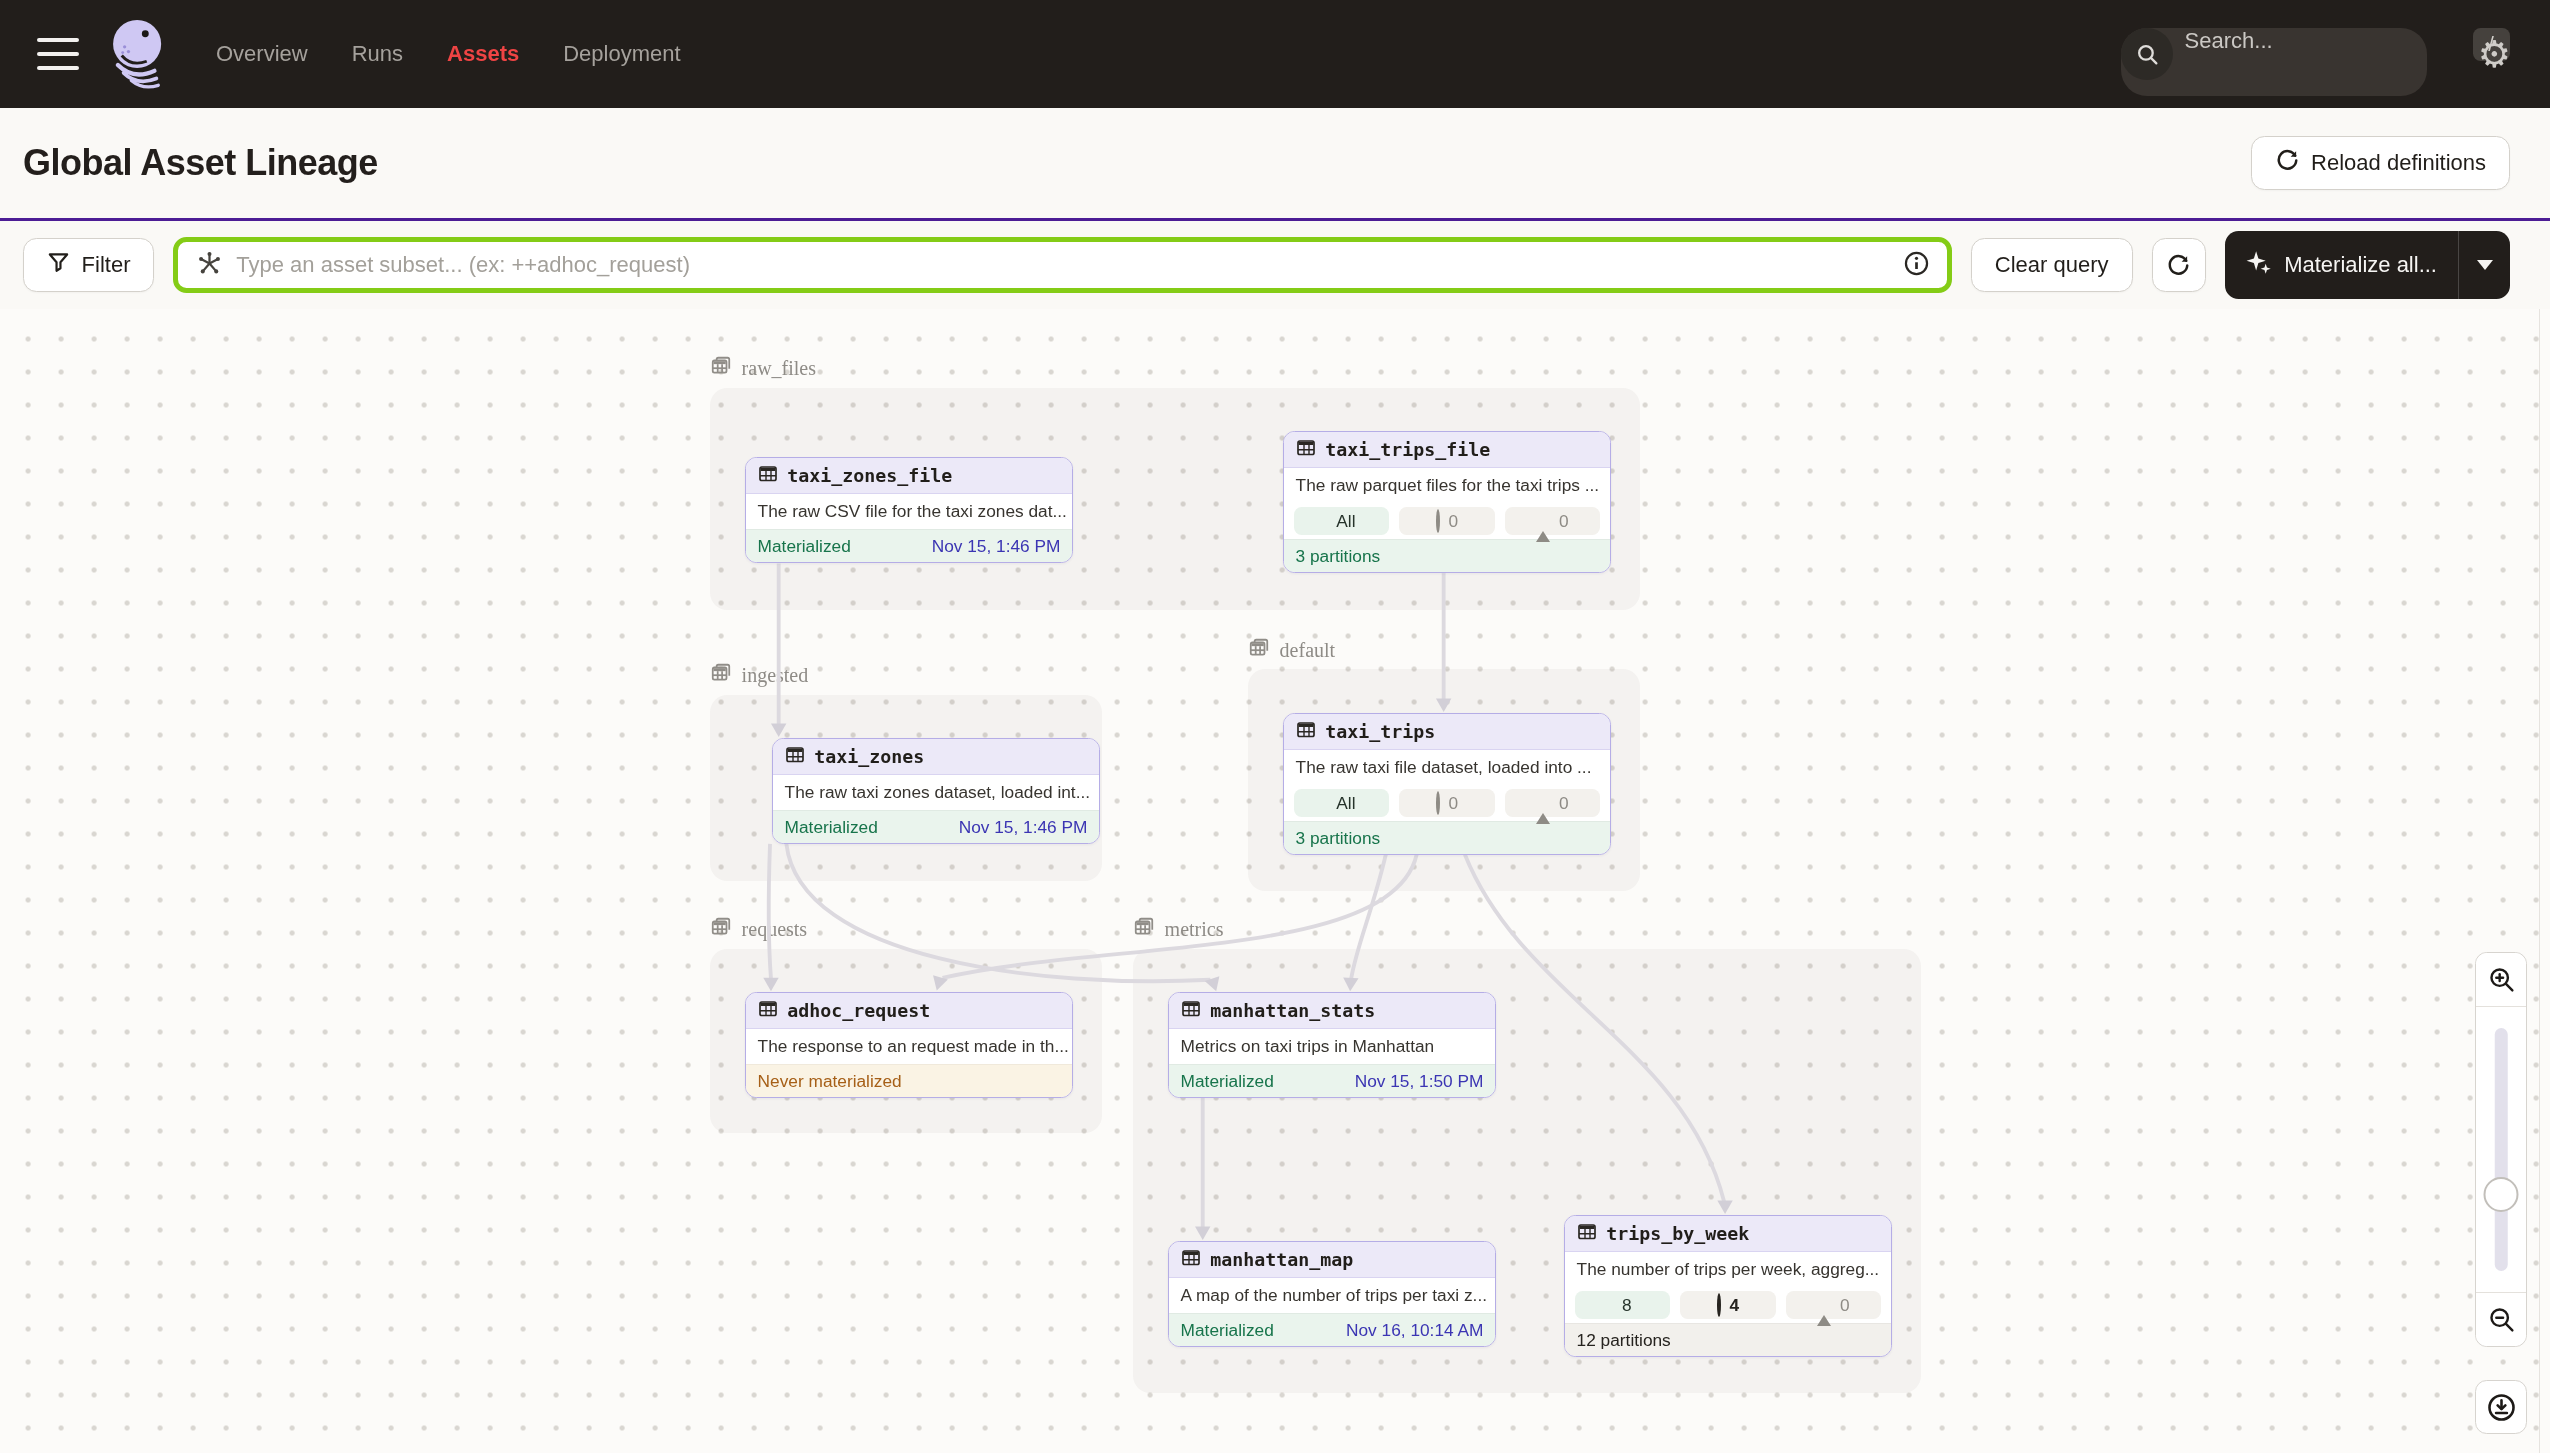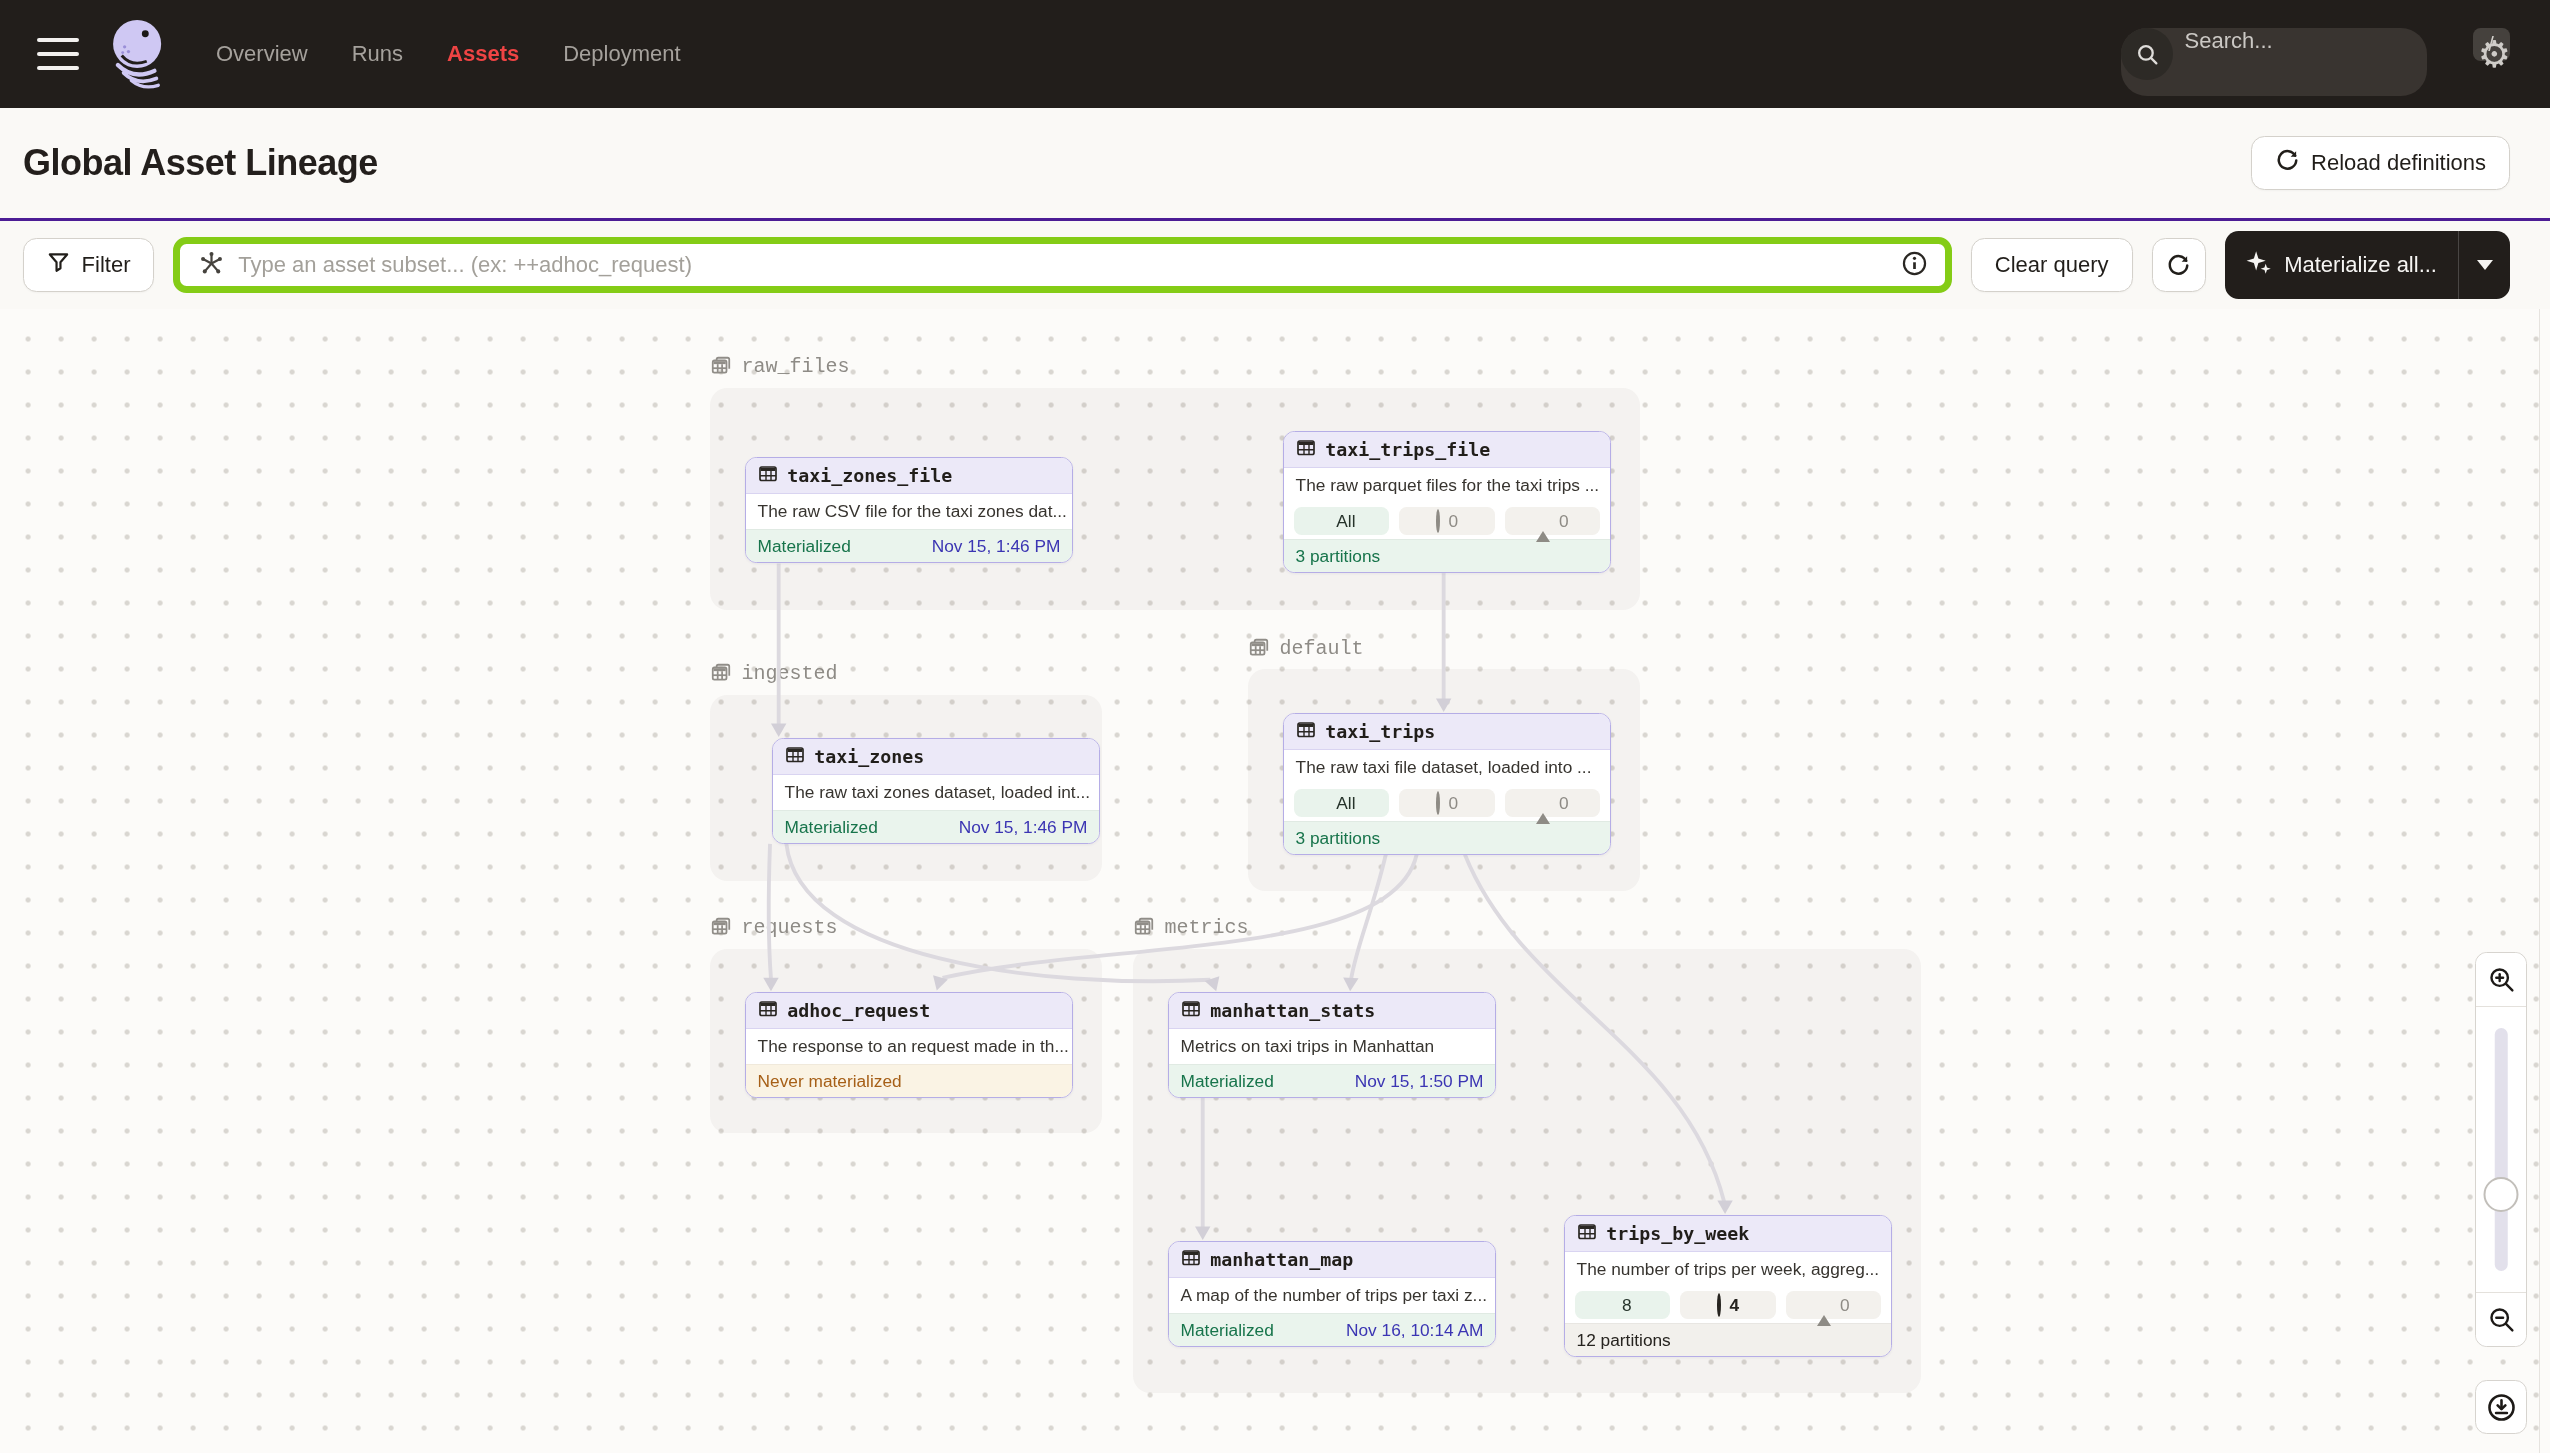--- a/index.html
+++ b/index.html
@@ -36,43 +36,43 @@
   .pagehead h1 { font-size:36px; font-weight:700; color:#231F1C; letter-spacing:-0.5px; }
 
   .btn { display:inline-flex; align-items:center; gap:11.6px; background:#FFFFFF;
     border:1px solid #D4D1CB; border-radius:13.5px; height:54px; padding:0 23px;
     font-size:22px; color:#211E1A; cursor:pointer;
     font-family:"Liberation Sans",sans-serif; box-shadow:0 1px 1.9px rgba(0,0,0,0.03); }
 
   
   .toolbar { height:88px; display:flex; align-items:center; gap:19px;
     padding:0 40px 0 23px; background:#FAF9F6; }
-  .query { flex:1; height:56px; background:#FFFFFF; border:7px solid #84cc16;
+  .query { flex:1; height:56px; background:#FFFFFF; border:5px solid #84cc16;
     border-radius:13.5px; display:flex; align-items:center; padding:0 17.3px; gap:13.5px; }
   .query input { flex:1; border:none; outline:none; font-size:22px; color:#26231F;
     font-family:"Liberation Sans",sans-serif; }
   .query input::placeholder { color:#A3A09A; }
   .iconbtn { width:54px; justify-content:center; padding:0; }
   .materialize { display:flex; align-items:stretch; height:68px; background:#221E1B;
     border-radius:13.5px; overflow:hidden; cursor:pointer; }
   .mat-main { display:flex; align-items:center; gap:11.6px; padding:0 21px;
     color:#F6F5F3; font-size:22px; }
   .mat-caret { width:52px; display:flex; align-items:center; justify-content:center;
     border-left:1px solid rgba(255,255,255,0.18); }
   .caret-down { width:0; height:0; border-left:8.7px solid transparent;
     border-right:8.7px solid transparent; border-top:10.6px solid #F6F5F3; }
 
   
   .canvas { position:relative; width:2550px; height:1145px; background:#FCFBF9;
     background-image:radial-gradient(#D9D6D1 2.5px, transparent 2.7px);
     background-size:33px 33px; background-position:11.6px 13.5px; overflow:hidden; }
   .edge-line { position:absolute; left:0; top:0; z-index:2; pointer-events:none; }
   .group { position:absolute; background:rgba(104,98,87,0.055); border-radius:17.3px; z-index:1; }
-  .group-label { position:absolute; display:flex; align-items:flex-start; gap:9.6px;
-    font-family:Liberation Mono, monospace; font-size:20px; color:#8E8B86; z-index:1; }
+  .group-label { position:absolute; display:flex; align-items:center; gap:9.6px;
+    font-family:Liberation Serif, serif; font-size:20px; color:#8E8B86; z-index:1; }
 
   .node { position:absolute; width:328px; background:#FFFFFF;
     border:1.4px solid #B5ADE6; border-radius:11.6px; overflow:hidden; z-index:3;
     cursor:pointer; box-shadow:0 1px 2.9px rgba(40,30,90,0.06); }
   .node-header { height:36px; background:#ECE9F8; border-bottom:1px solid #D9D4F1;
     display:flex; align-items:center; gap:9.6px; padding:0 11.6px;
     font-family:"DejaVu Sans Mono",monospace; font-size:18.3px; font-weight:600; color:#211E1A; }
   .node-desc { height:35px; line-height:35px; padding:0 11.6px; font-size:17.3px;
     color:#37342F; white-space:nowrap; overflow:hidden; background:#FFFFFF; }
   .node-badges { height:36px; display:flex; align-items:center; gap:9.6px;

